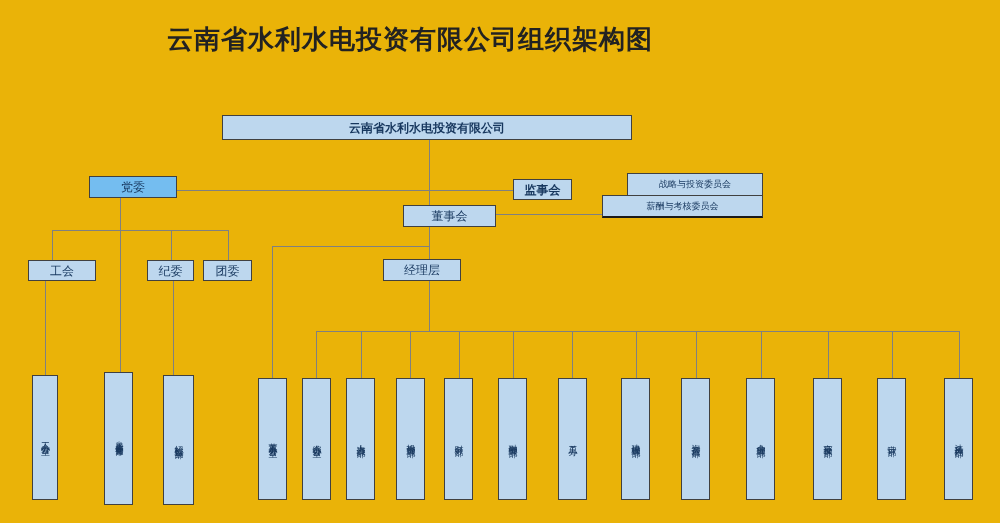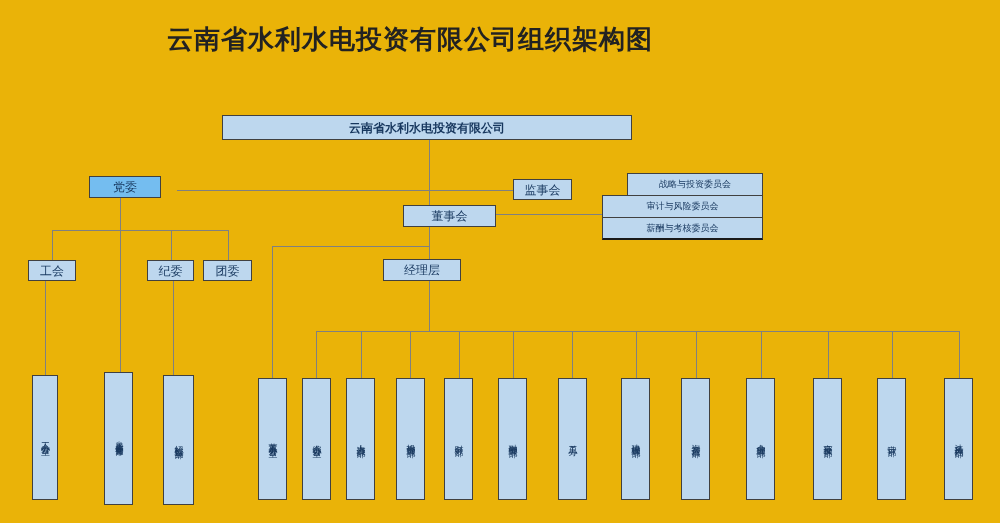--- a/index.html
+++ b/index.html
@@ -70,31 +70,30 @@
   <div class="vline" style="left:513px;top:331px;height:47px;"></div>
   <div class="vline" style="left:572px;top:331px;height:47px;"></div>
   <div class="vline" style="left:636px;top:331px;height:47px;"></div>
   <div class="vline" style="left:696px;top:331px;height:47px;"></div>
   <div class="vline" style="left:761px;top:331px;height:47px;"></div>
   <div class="vline" style="left:828px;top:331px;height:47px;"></div>
   <div class="vline" style="left:892px;top:331px;height:47px;"></div>
   <div class="vline" style="left:959px;top:331px;height:47px;"></div>
 
   <div class="box" style="left:222px;top:115px;width:410px;height:25px;font-weight:bold;">云南省水利水电投资有限公司</div>
-  <div class="box accent" style="left:89px;top:176px;width:72px;height:22px;">党委</div>
-  <div class="box" style="left:513px;top:179px;width:59px;height:21px;">监事会</div>
+  <div class="box accent" style="left:89px;top:176px;width:88px;height:22px;">党委</div>
+  <div class="box" style="left:513px;top:179px;width:59px;height:21px;font-weight:bold;">监事会</div>
   <div class="box" style="left:383px;top:205px;width:93px;height:22px;margin-left:20px;">董事会</div>
   <div class="box" style="left:383px;top:259px;width:78px;height:22px;">经理层</div>
-  <div class="box" style="left:28px;top:260px;width:48px;height:21px;">工会</div>
+  <div class="box" style="left:28px;top:260px;width:68px;height:21px;">工会</div>
   <div class="box" style="left:147px;top:260px;width:47px;height:21px;">纪委</div>
   <div class="box" style="left:203px;top:260px;width:49px;height:21px;">团委</div>
 
   <div class="stack">
     <div class="row">战略与投资委员会</div>
-    <div class="row">审计与风险委员会</div>
     <div class="row thick">薪酬与考核委员会</div>
   </div>
 
   <div class="vbox" style="left:32px;top:375px;width:26px;height:125px;">
     <span class="vtext">工会办公室</span>
   </div>
   <div class="vbox" style="left:104px;top:372px;width:29px;height:133px;">
     <span class="vtext" style="font-size:8px;letter-spacing:0.5px;">党委工作部（党委宣传部）</span>
   </div>
   <div class="vbox" style="left:163px;top:375px;width:31px;height:130px;">

